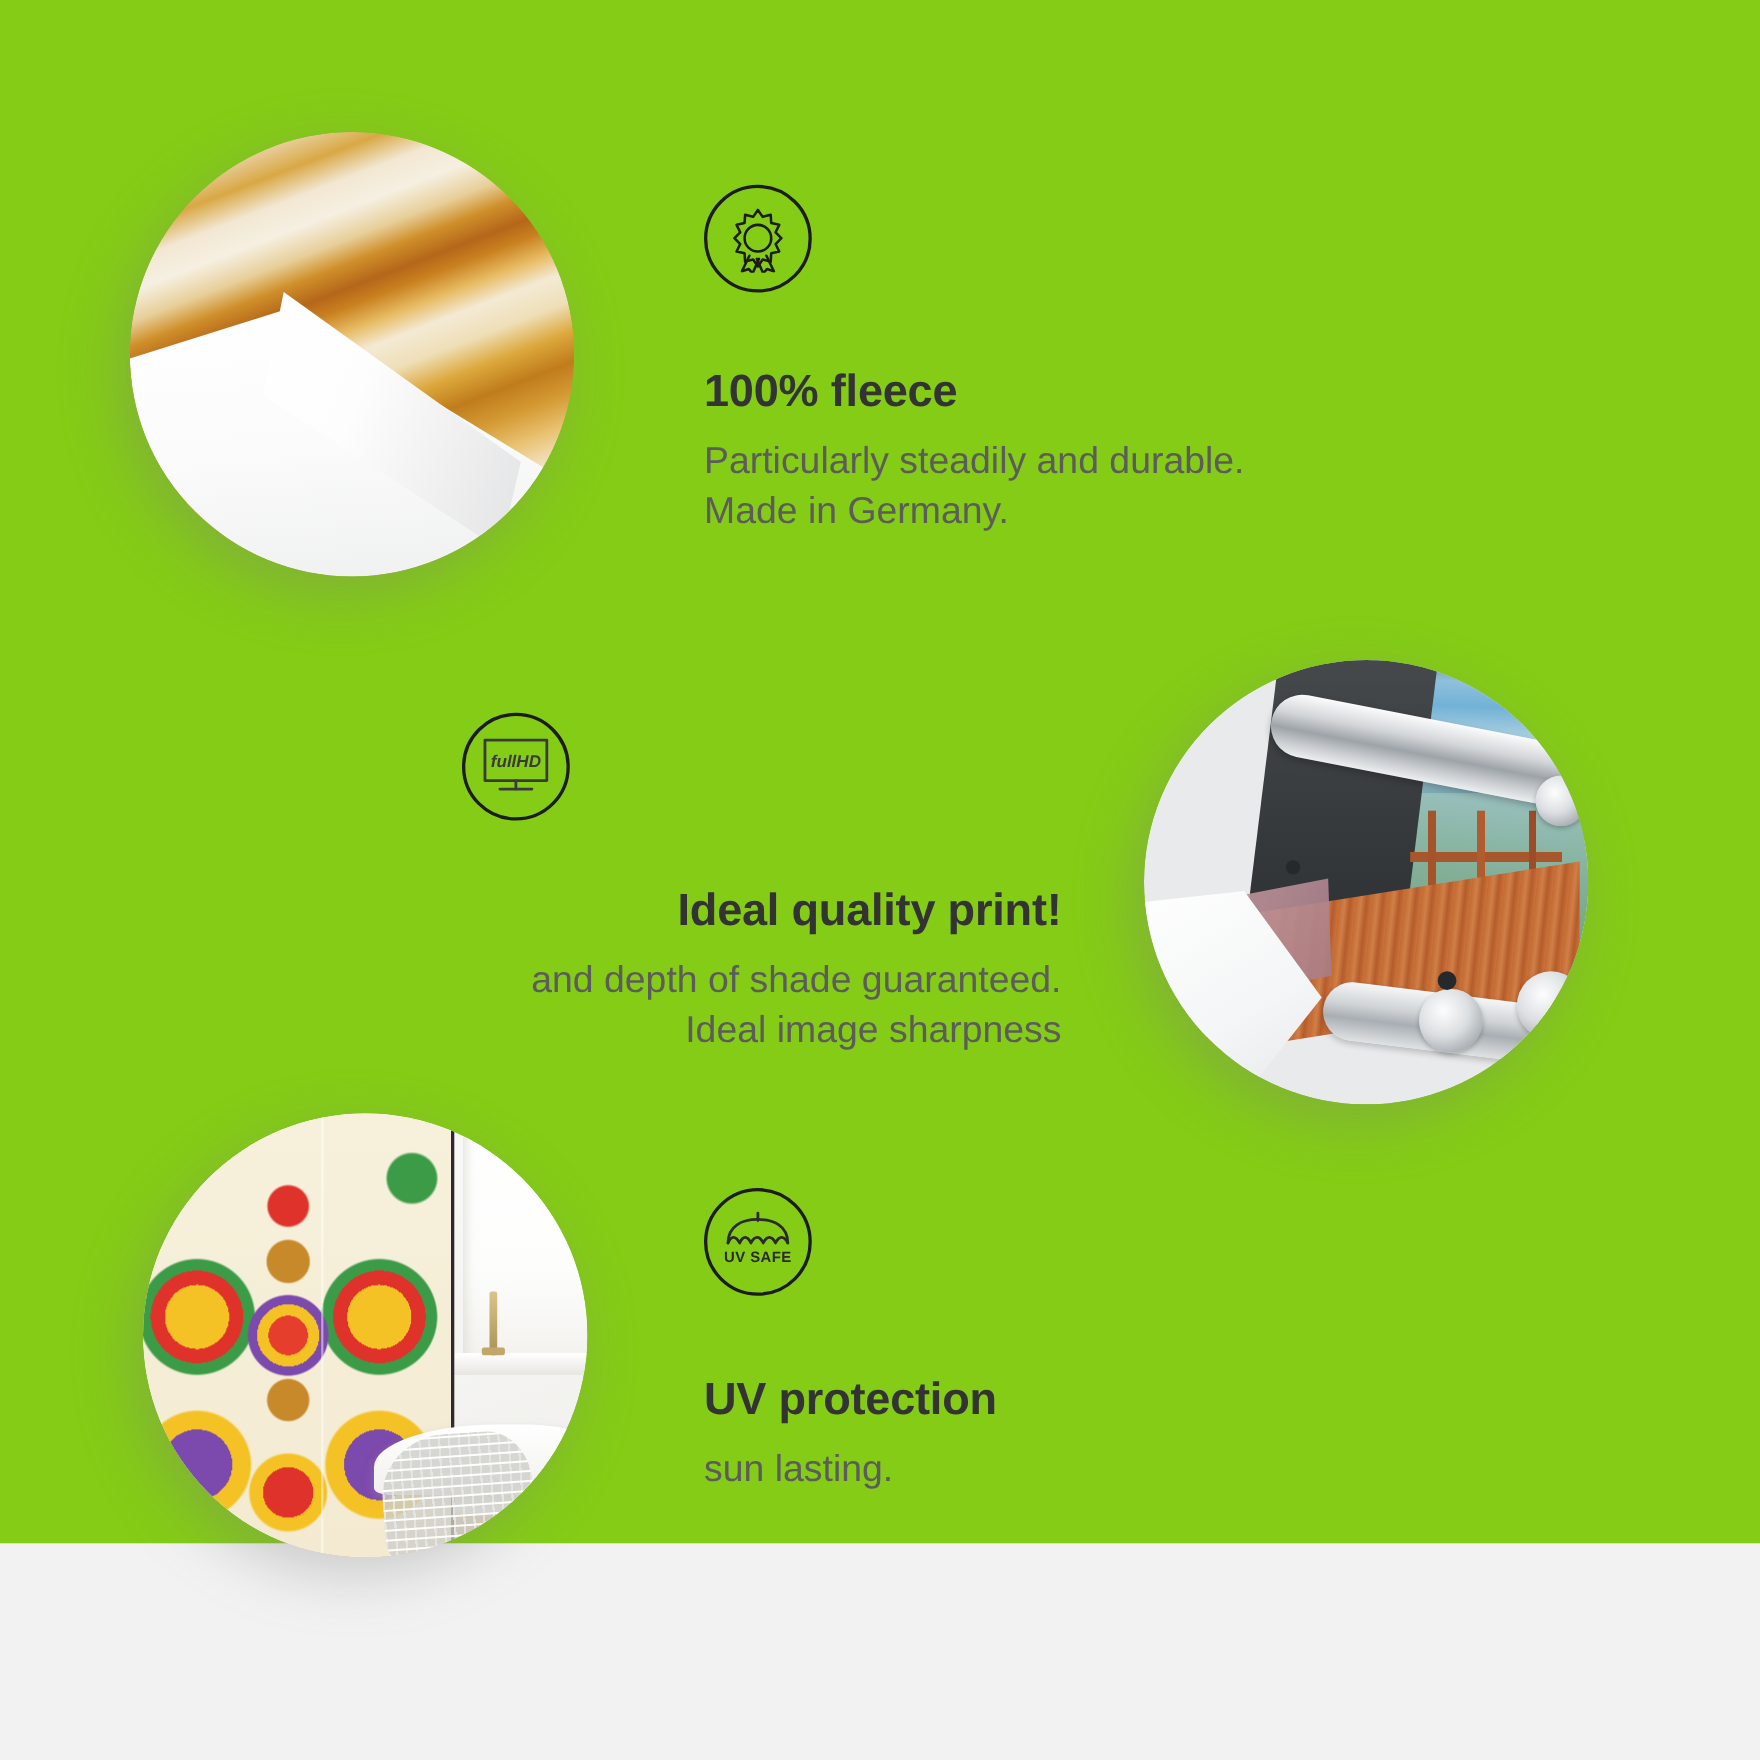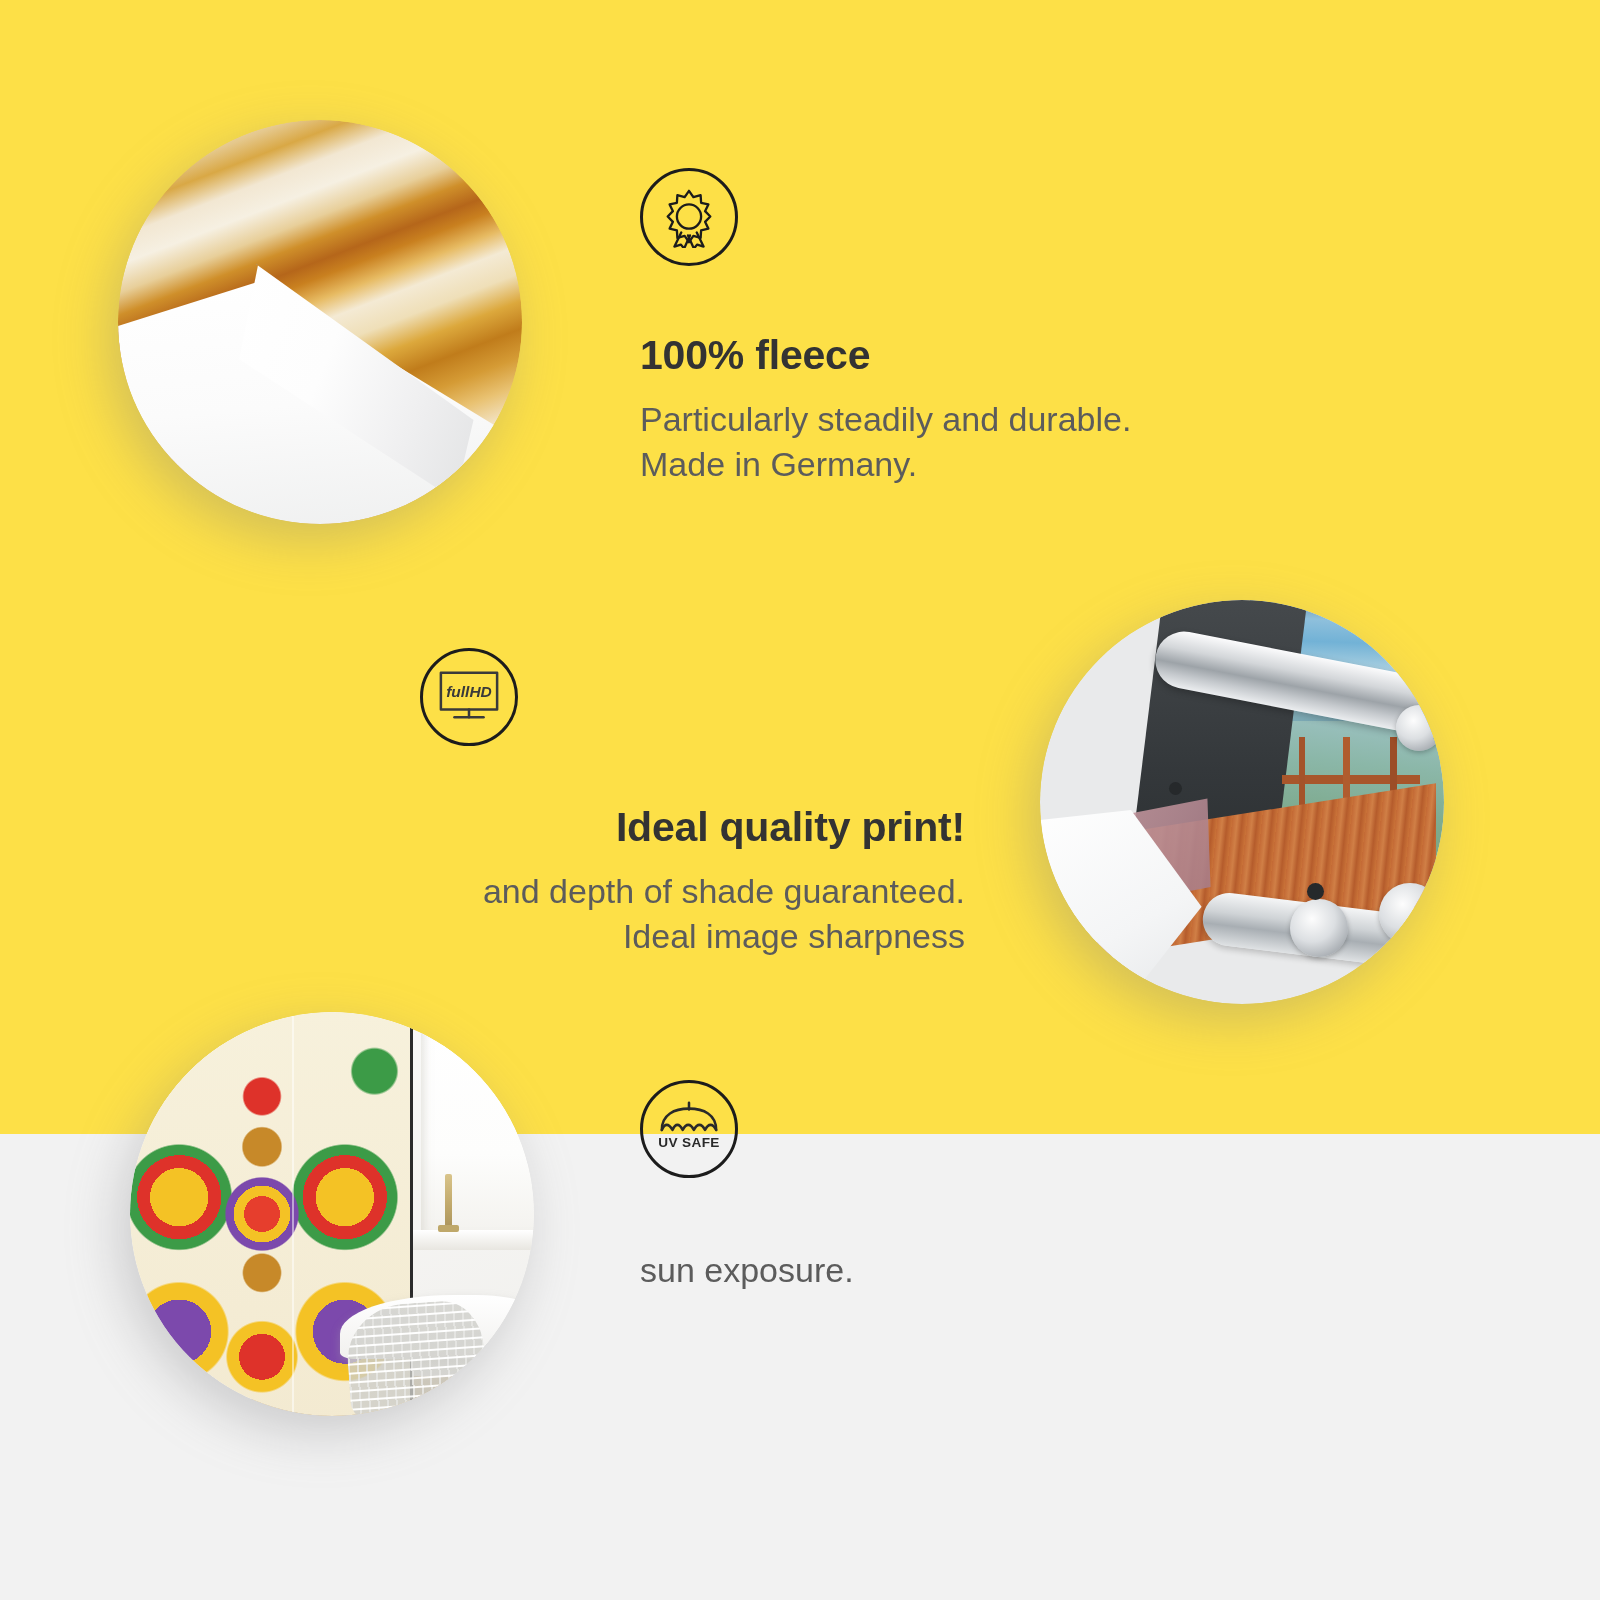--- a/index.html
+++ b/index.html
@@ -8,22 +8,22 @@
     width: 1600px;
     height: 1600px;
     background: #f2f2f2;
     font-family: "Liberation Sans", sans-serif;
     overflow: hidden;
   }
 
   #stage {
     position: relative;
     width: 1600px;
-    height: 1134px;
-    background: #fde047;
+    height: 1403px;
+    background: #84cc16;
   }
 
   
   .photo-circle {
     position: absolute;
     border-radius: 50%;
     overflow: hidden;
     filter: drop-shadow(-10px 16px 26px rgba(120,120,125,0.32));
   }
   .photo-inner {
@@ -321,16 +321,17 @@
 
   <div class="feature" id="feature-uv">
     <div class="icon-circle">
       <svg width="66" height="58" viewBox="0 0 68 58" fill="none" stroke="#2a2a2a" stroke-width="2.6" stroke-linejoin="round" stroke-linecap="round">
         <path d="M34 2 L34 9"></path>
         <path d="M6 30 C6 14 19 8 34 8 C49 8 62 14 62 30"></path>
         <path d="M6 30 C9 23 13 23 17 30 C20 23 24 23 27.5 30 C31 23 35.5 23 39 30 C42.5 23 47 23 50.5 30 C54 23 58.5 23 62 30"></path>
         <text x="34" y="48" font-family="'Liberation Sans', sans-serif" font-size="14" font-weight="bold" fill="#2a2a2a" stroke="none" text-anchor="middle" letter-spacing="0.4">UV SAFE</text>
       </svg>
     </div>
-    <div class="feature-desc">sun exposure.</div>
+    <div class="feature-title">UV protection</div>
+    <div class="feature-desc">sun lasting.</div>
   </div>
 
 </div>
 
 </body></html>

